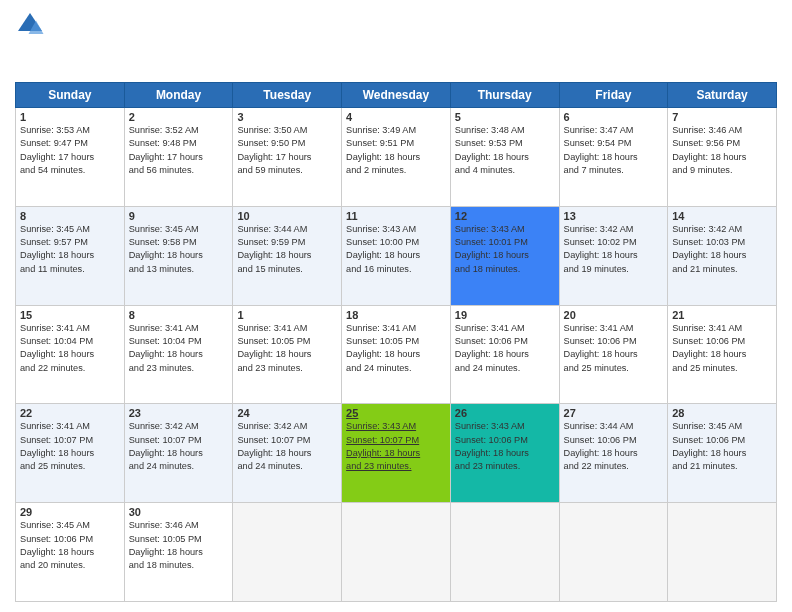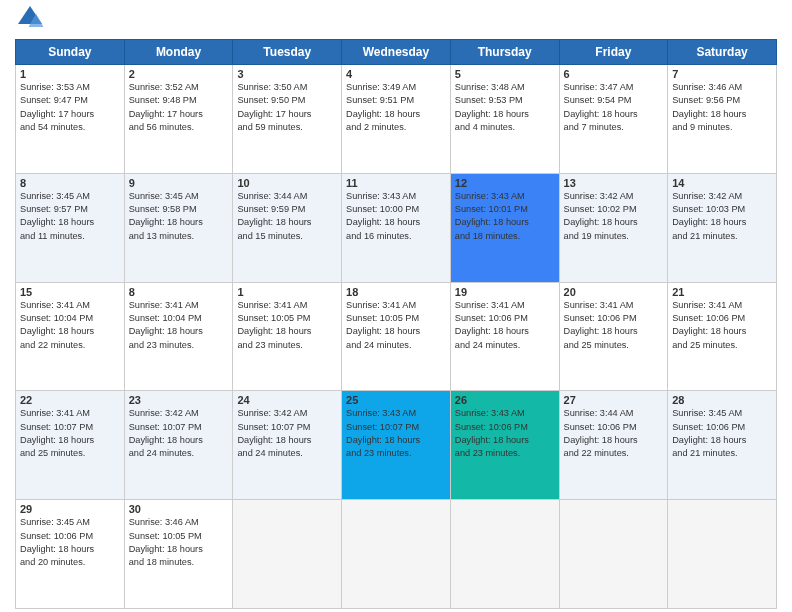--- a/index.html
+++ b/index.html
@@ -6,23 +6,24 @@
     body {
       width: 792px;
       height: 612px;
       background: #fff;
       font-family: Arial, sans-serif;
       overflow: hidden;
     }
     .page {
       width: 792px;
       height: 612px;
-      padding: 3px 15px;
+      padding: 10px 15px;
       display: flex;
       flex-direction: column;
+      gap: 36px;
     }
     .header {
       display: flex;
       align-items: flex-start;
       justify-content: space-between;
       margin-bottom: 6px;
     }
     .logo {
       display: flex;
       align-items: center;
@@ -237,21 +238,21 @@
             <div class="day-info">Sunrise: 3:41 AM<br>Sunset: 10:07 PM<br>Daylight: 18 hours<br>and 25 minutes.</div>
           </td>
           <td class="day-cell" style="background-color: rgb(238, 243, 250);">
             <span class="day-num">23</span>
             <div class="day-info">Sunrise: 3:42 AM<br>Sunset: 10:07 PM<br>Daylight: 18 hours<br>and 24 minutes.</div>
           </td>
           <td class="day-cell" style="background-color: rgb(238, 243, 250);">
             <span class="day-num">24</span>
             <div class="day-info">Sunrise: 3:42 AM<br>Sunset: 10:07 PM<br>Daylight: 18 hours<br>and 24 minutes.</div>
           </td>
-          <td class="day-cell" style="background-color: #0ea5e9;">
+          <td class="day-cell" style="background-color: #84cc16; text-decoration: underline;">
             <span class="day-num">25</span>
             <div class="day-info">Sunrise: 3:43 AM<br>Sunset: 10:07 PM<br>Daylight: 18 hours<br>and 23 minutes.</div>
           </td>
           <td class="day-cell" style="background-color: #14b8a6;">
             <span class="day-num">26</span>
             <div class="day-info">Sunrise: 3:43 AM<br>Sunset: 10:06 PM<br>Daylight: 18 hours<br>and 23 minutes.</div>
           </td>
           <td class="day-cell" style="background-color: rgb(238, 243, 250);">
             <span class="day-num">27</span>
             <div class="day-info">Sunrise: 3:44 AM<br>Sunset: 10:06 PM<br>Daylight: 18 hours<br>and 22 minutes.</div>

